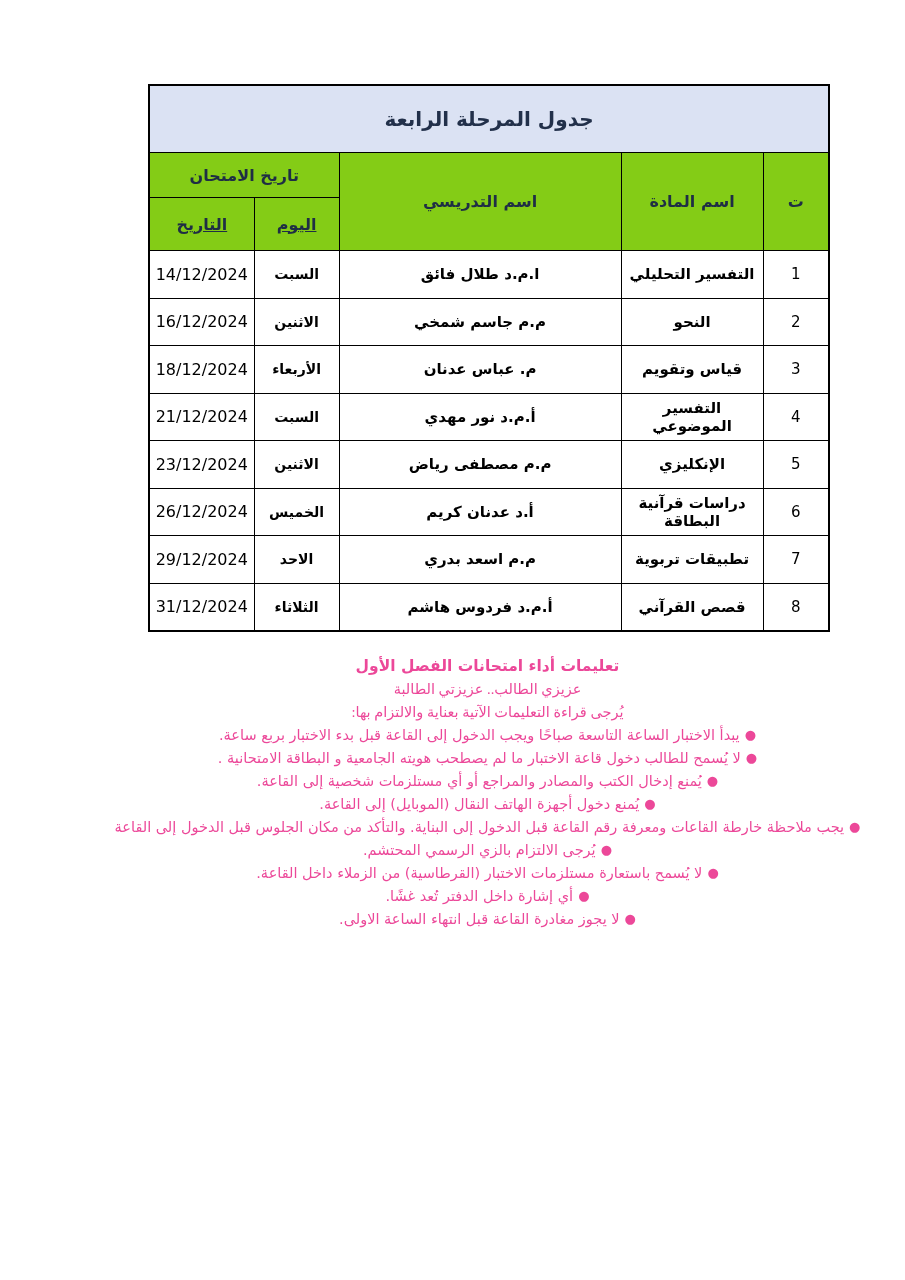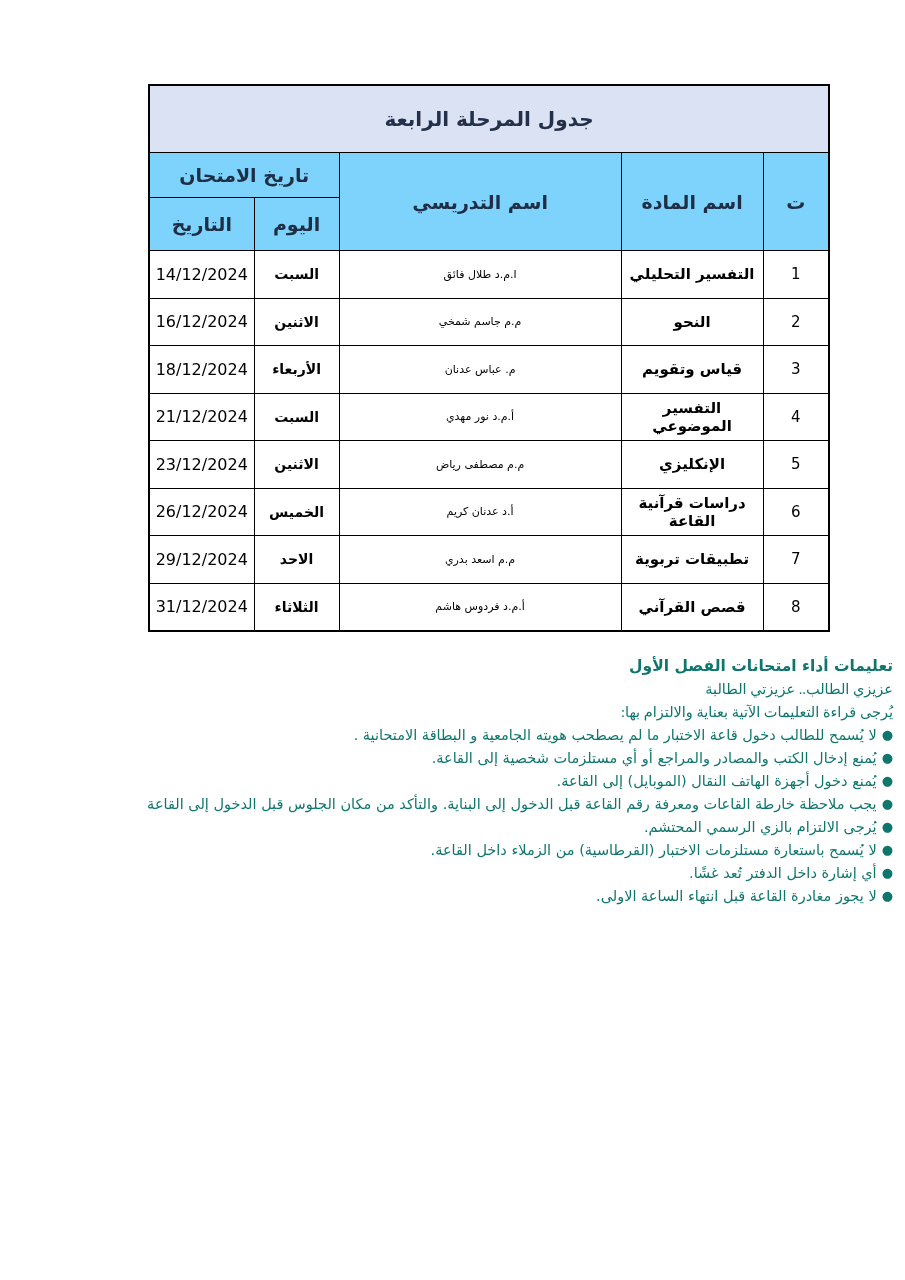--- a/index.html
+++ b/index.html
@@ -34,42 +34,42 @@
     overflow: hidden;
   }
   .title-row td {
     height: 66px;
     background: #dbe2f3;
     color: #22304a;
     font-size: 20px;
     font-weight: 600;
   }
   th.hdr {
-    background: #7dd3fc;
+    background: #84cc16;
     color: #1f2e45;
-    font-size: 19px;
+    font-size: 16px;
     font-weight: 600;
   }
   tr.hdr-top th { height: 44px; }
-  tr.hdr-bottom th { height: 52px; }
+  tr.hdr-bottom th { height: 52px; text-decoration: underline; }
   tbody.data td { height: 46.5px; background: #ffffff; color: #000; }
   td.c-index   { font-size: 15px; font-weight: 400; }
   td.c-subject { font-size: 15px; font-weight: 600; }
-  td.c-instructor { font-size: 11px; font-weight: 400; }
+  td.c-instructor { font-size: 15px; font-weight: 700; }
   td.c-day     { font-size: 14px; font-weight: 600; }
   td.c-date    { font-size: 16px; font-weight: 400; direction: ltr; }
 
   
   .instructions {
     position: absolute;
-    top: 655px; right: 36px;
+    top: 655px; right: 44px;
     width: 795px;
     direction: rtl;
-    text-align: right;
-    color: #0f766e;
+    text-align: center;
+    color: #ec4899;
   }
   .instructions .heading {
     font-size: 15.5px;
     font-weight: bold;
     line-height: 23px;
     white-space: nowrap;
   }
   .instructions .intro-line {
     font-size: 14.5px;
     line-height: 23px;
@@ -147,21 +147,21 @@
         </tr>
         <tr>
           <td class="c-index">5</td>
           <td class="c-subject">الإنكليزي</td>
           <td class="c-instructor">م.م مصطفى رياض</td>
           <td class="c-day">الاثنين</td>
           <td class="c-date">23/12/2024</td>
         </tr>
         <tr>
           <td class="c-index">6</td>
-          <td class="c-subject">دراسات قرآنية القاعة</td>
+          <td class="c-subject">دراسات قرآنية البطاقة</td>
           <td class="c-instructor">أ.د عدنان كريم</td>
           <td class="c-day">الخميس</td>
           <td class="c-date">26/12/2024</td>
         </tr>
         <tr>
           <td class="c-index">7</td>
           <td class="c-subject">تطبيقات تربوية</td>
           <td class="c-instructor">م.م اسعد بدري</td>
           <td class="c-day">الاحد</td>
           <td class="c-date">29/12/2024</td>
@@ -174,20 +174,21 @@
           <td class="c-date">31/12/2024</td>
         </tr>
       </tbody>
   </table>
 
   <div class="instructions">
     <div class="heading">تعليمات أداء امتحانات الفصل الأول</div>
     <div class="intro-line">عزيزي الطالب.. عزيزتي الطالبة</div>
     <div class="intro-line">يُرجى قراءة التعليمات الآتية بعناية والالتزام بها:</div>
     <div>
+        <div class="bullet-line"><span class="bullet">●</span><span>يبدأ الاختبار الساعة التاسعة صباحًا ويجب الدخول إلى القاعة قبل بدء الاختبار بربع ساعة.</span></div>
         <div class="bullet-line"><span class="bullet">●</span><span>لا يُسمح للطالب دخول قاعة الاختبار ما لم يصطحب هويته الجامعية و البطاقة الامتحانية .</span></div>
         <div class="bullet-line"><span class="bullet">●</span><span>يُمنع إدخال الكتب والمصادر والمراجع أو أي مستلزمات شخصية إلى القاعة.</span></div>
         <div class="bullet-line"><span class="bullet">●</span><span>يُمنع دخول أجهزة الهاتف النقال (الموبايل) إلى القاعة.</span></div>
         <div class="bullet-line"><span class="bullet">●</span><span>يجب ملاحظة خارطة القاعات ومعرفة رقم القاعة قبل الدخول إلى البناية. والتأكد من مكان الجلوس قبل الدخول إلى القاعة</span></div>
         <div class="bullet-line"><span class="bullet">●</span><span>يُرجى الالتزام بالزي الرسمي المحتشم.</span></div>
         <div class="bullet-line"><span class="bullet">●</span><span>لا يُسمح باستعارة مستلزمات الاختبار (القرطاسية) من الزملاء داخل القاعة.</span></div>
         <div class="bullet-line"><span class="bullet">●</span><span>أي إشارة داخل الدفتر تُعد غشًا.</span></div>
         <div class="bullet-line"><span class="bullet">●</span><span>لا يجوز مغادرة القاعة قبل انتهاء الساعة الاولى.</span></div>
       </div>
   </div>

